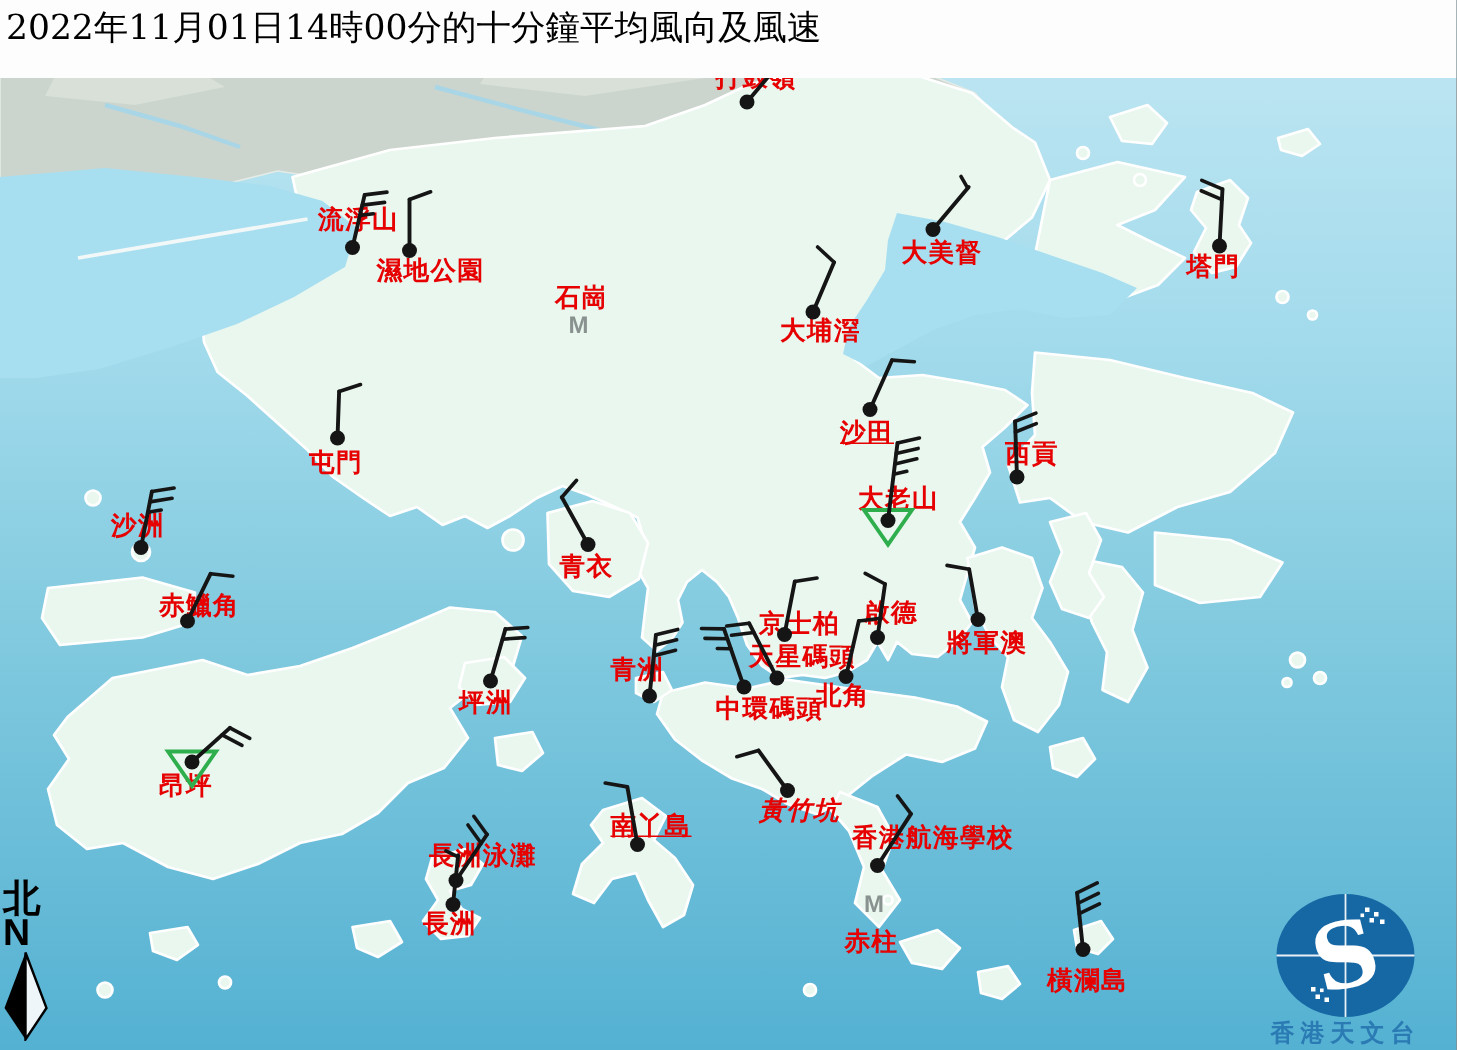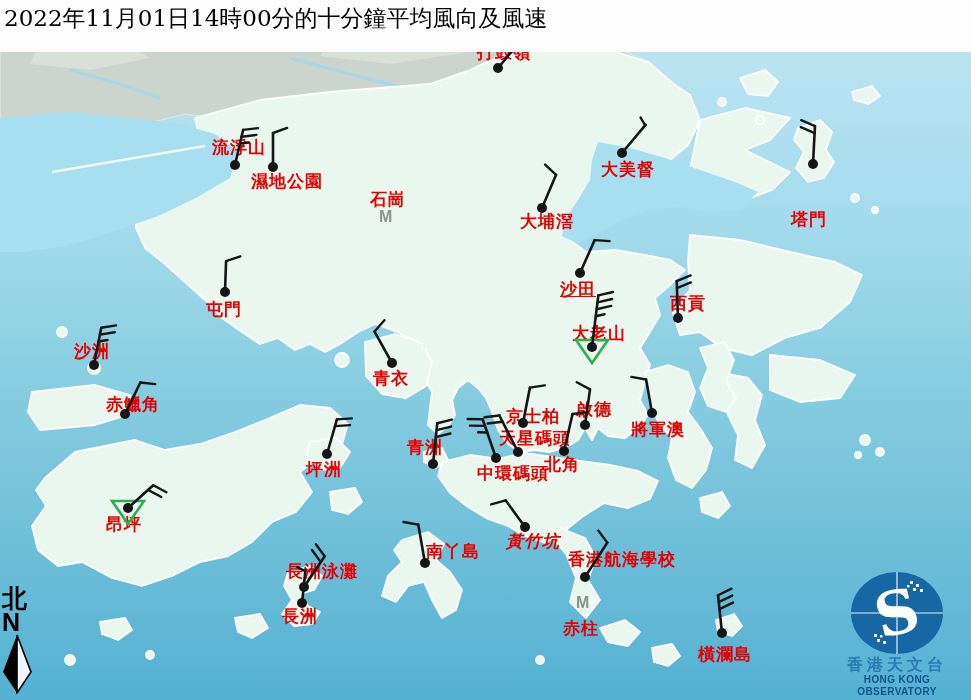--- a/index.html
+++ b/index.html
@@ -134,38 +134,38 @@
     <line x1="52" y1="172" x2="205" y2="146" stroke="#f2f8f8" stroke-width="2.5"></line>
   </svg>
 
   <div id="labels-layer">
       <div class="station-label" style="left: 477px; top: 44px; color: rgb(230, 0, 0);">打鼓嶺</div>
       <div class="station-label" style="left: 212px; top: 139px; color: rgb(230, 0, 0);">流浮山</div>
       <div class="station-label" style="left: 251px; top: 173px; color: rgb(230, 0, 0);">濕地公園</div>
       <div class="station-label" style="left: 370px; top: 191px; color: rgb(230, 0, 0);">石崗</div>
       <div class="station-label" style="left: 601px; top: 161px; color: rgb(230, 0, 0);">大美督</div>
       <div class="station-label" style="left: 520px; top: 213px; color: rgb(230, 0, 0);">大埔滘</div>
-      <div class="station-label" style="left: 791px; top: 170px; color: rgb(230, 0, 0); margin-top: 41px;">塔門</div>
+      <div class="station-label" style="left: 791px; top: 170px; color: rgb(230, 0, 0);">塔門</div>
       <div class="station-label" style="left: 560px; top: 281px; color: rgb(230, 0, 0); text-decoration: underline;">沙田</div>
       <div class="station-label" style="left: 670px; top: 295px; color: rgb(230, 0, 0);">西貢</div>
       <div class="station-label" style="left: 572px; top: 325px; color: rgb(230, 0, 0);">大老山</div>
       <div class="station-label" style="left: 206px; top: 301px; color: rgb(230, 0, 0);">屯門</div>
       <div class="station-label" style="left: 74px; top: 343px; color: rgb(230, 0, 0);">沙洲</div>
       <div class="station-label" style="left: 106px; top: 396px; color: rgb(230, 0, 0);">赤鱲角</div>
       <div class="station-label" style="left: 373px; top: 370px; color: rgb(230, 0, 0);">青衣</div>
       <div class="station-label" style="left: 306px; top: 461px; color: rgb(230, 0, 0);">坪洲</div>
       <div class="station-label" style="left: 407px; top: 439px; color: rgb(230, 0, 0);">青洲</div>
       <div class="station-label" style="left: 506px; top: 408px; color: rgb(230, 0, 0); text-align: center;">京士柏</div>
       <div class="station-label" style="left: 576px; top: 401px; color: rgb(230, 0, 0);">啟德</div>
       <div class="station-label" style="left: 499px; top: 430px; color: rgb(230, 0, 0);">天星碼頭</div>
       <div class="station-label" style="left: 477px; top: 465px; color: rgb(230, 0, 0);">中環碼頭</div>
       <div class="station-label" style="left: 544px; top: 456px; color: rgb(230, 0, 0);">北角</div>
       <div class="station-label" style="left: 631px; top: 421px; color: rgb(230, 0, 0);">將軍澳</div>
       <div class="station-label" style="left: 106px; top: 516px; color: rgb(230, 0, 0);">昂坪</div>
-      <div class="station-label" style="left: 426px; top: 543px; color: rgb(230, 0, 0);">南丫島</div>
+      <div class="station-label" style="left: 407px; top: 543px; color: rgb(230, 0, 0); text-decoration: underline;">南丫島</div>
       <div class="station-label" style="left: 506px; top: 533px; color: rgb(230, 0, 0); font-style: italic;">黃竹坑</div>
       <div class="station-label" style="left: 568px; top: 551px; color: rgb(230, 0, 0);">香港航海學校</div>
       <div class="station-label" style="left: 286px; top: 563px; color: rgb(230, 0, 0);">長洲泳灘</div>
       <div class="station-label" style="left: 282px; top: 608px; color: rgb(230, 0, 0);">長洲</div>
       <div class="station-label" style="left: 563px; top: 620px; color: rgb(230, 0, 0);">赤柱</div>
       <div class="station-label" style="left: 698px; top: 646px; color: rgb(230, 0, 0);">橫瀾島</div>
     </div>
 
   <svg id="station-svg" width="971" height="700" viewBox="0 0 971 700">
       <g>
@@ -362,16 +362,15 @@
         <rect x="66" y="17" width="3" height="3"></rect>
           <rect x="73" y="18" width="3" height="3"></rect>
         <rect x="60" y="14" width="2.4" height="2.4"></rect>
         <rect x="30" y="68" width="3" height="3"></rect>
           <rect x="36" y="70" width="3" height="3"></rect>
         <rect x="27" y="63" width="3" height="3"></rect>
           <rect x="33" y="64" width="2.4" height="2.4"></rect>
       </g>
     </svg>
     <div id="logo-chinese">香港天文台</div>
-    <div id="logo-english">HONG KONG OBSERVATORY</div>
   </div>
 
 </div>
 
 </body></html>

